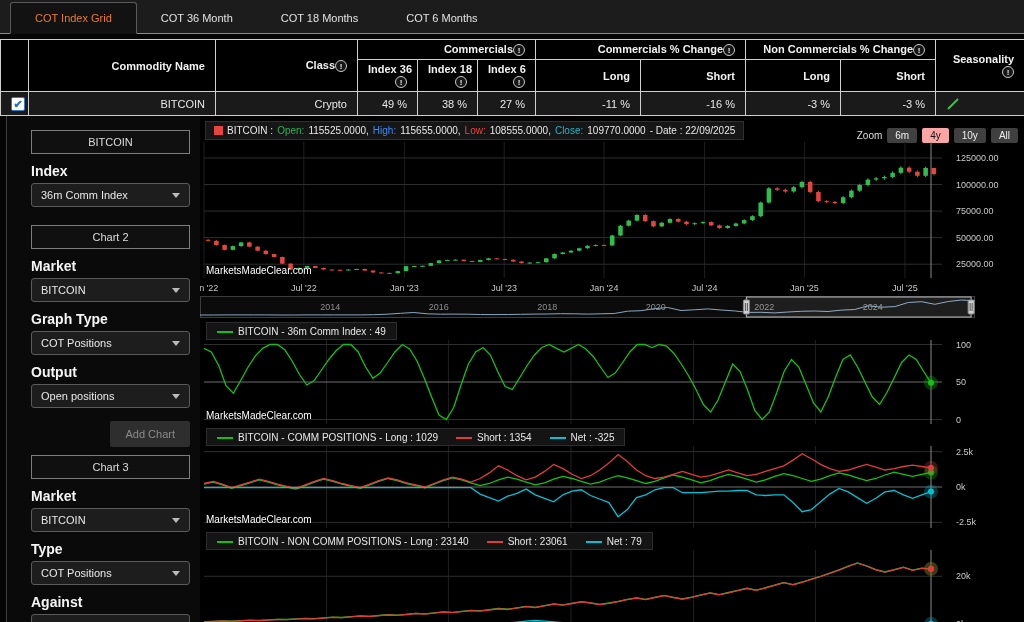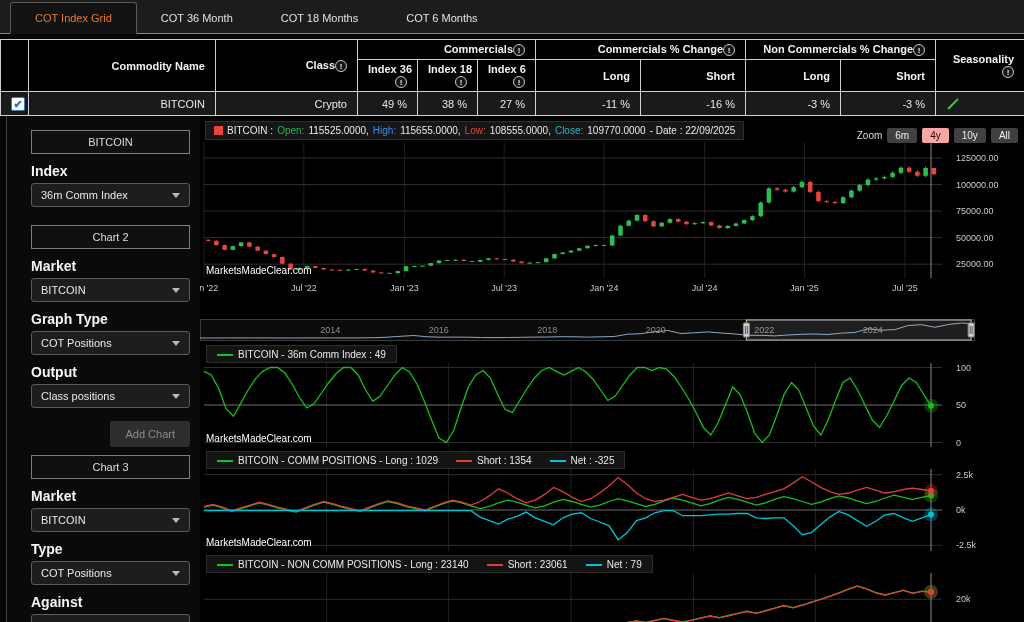--- a/index.html
+++ b/index.html
@@ -57,21 +57,21 @@
   .sq { width:9px; height:9px; display:inline-block; }
   .zoomctl { font-size:10px; display:flex; align-items:center; color:#ddd;margin-top:11px; }
   .zbtn { background:#404040; color:#eee; padding:2px 8px; border-radius:2px;
     margin-left:5px; cursor:pointer; }
   .zbtn.active { background:#fca5a5; color:#111; }
   svg { display:block; }
   svg text { font-family:"Liberation Sans", sans-serif; }
   .sub-legend { display:inline-flex; gap:18px; background:#141414; border:1px solid #2d2d2d;
     padding:3px 10px; font-size:10px; margin:4px 0 0 6px; height:18px; align-items:center; }
   .sw { width:16px; height:2px; display:inline-block; margin-right:5px; vertical-align:middle; }
-  .nav-wrap { margin-top:23px; }
+  .nav-wrap { margin-top:0; }
 </style>
 </head>
 <body>
 
 <div class="tabbar">
   <div class="tab active" style="color: rgb(232, 123, 47);">COT Index Grid</div>
   <div class="tab">COT 36 Month</div>
   <div class="tab">COT 18 Months</div>
   <div class="tab">COT 6 Months</div>
 </div>
@@ -145,21 +145,21 @@
       <span>BITCOIN</span>
       <span class="chev"></span>
     </div>
     <div class="field-label">Graph Type</div>
     <div class="dropdown">
       <span>COT Positions</span>
       <span class="chev"></span>
     </div>
     <div class="field-label">Output</div>
     <div class="dropdown">
-      <span>Class positions</span>
+      <span>Open positions</span>
       <span class="chev"></span>
     </div>
     <div class="add-row"><button class="btn-add">Add Chart</button></div>
 
     <div class="panel-title">Chart 3</div>
     <div class="field-label">Market</div>
     <div class="dropdown">
       <span>BITCOIN</span>
       <span class="chev"></span>
     </div>

